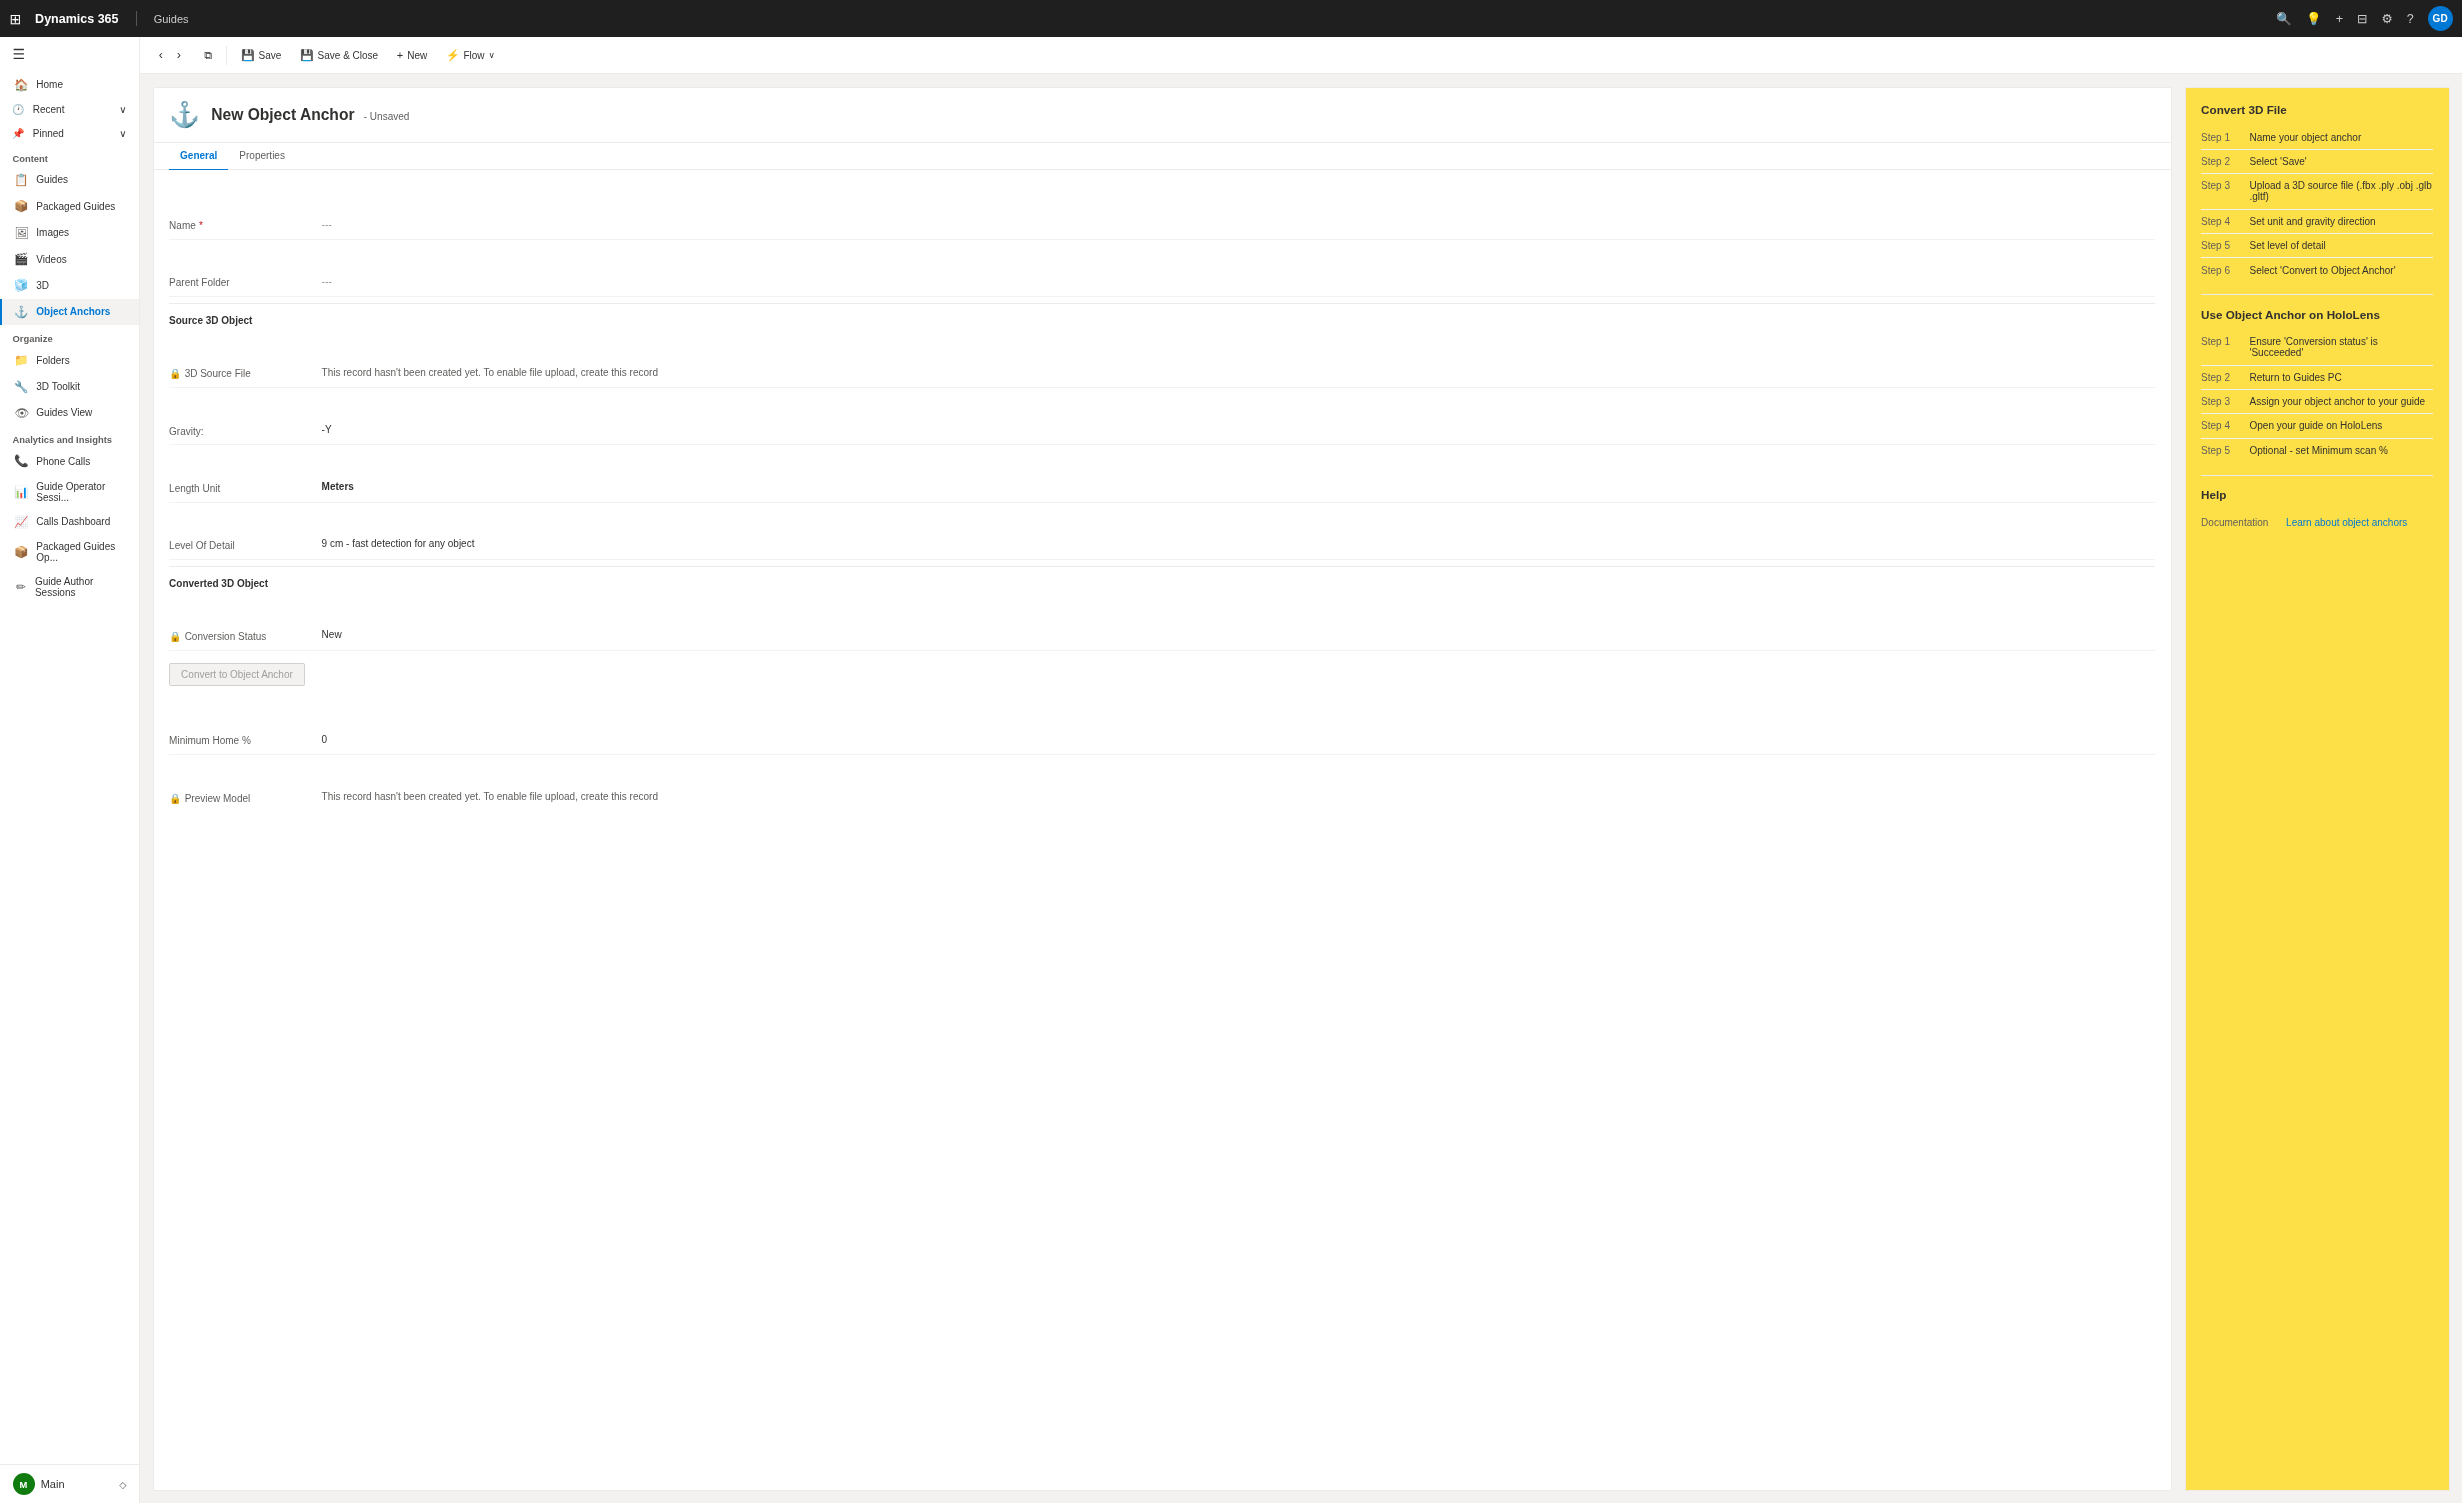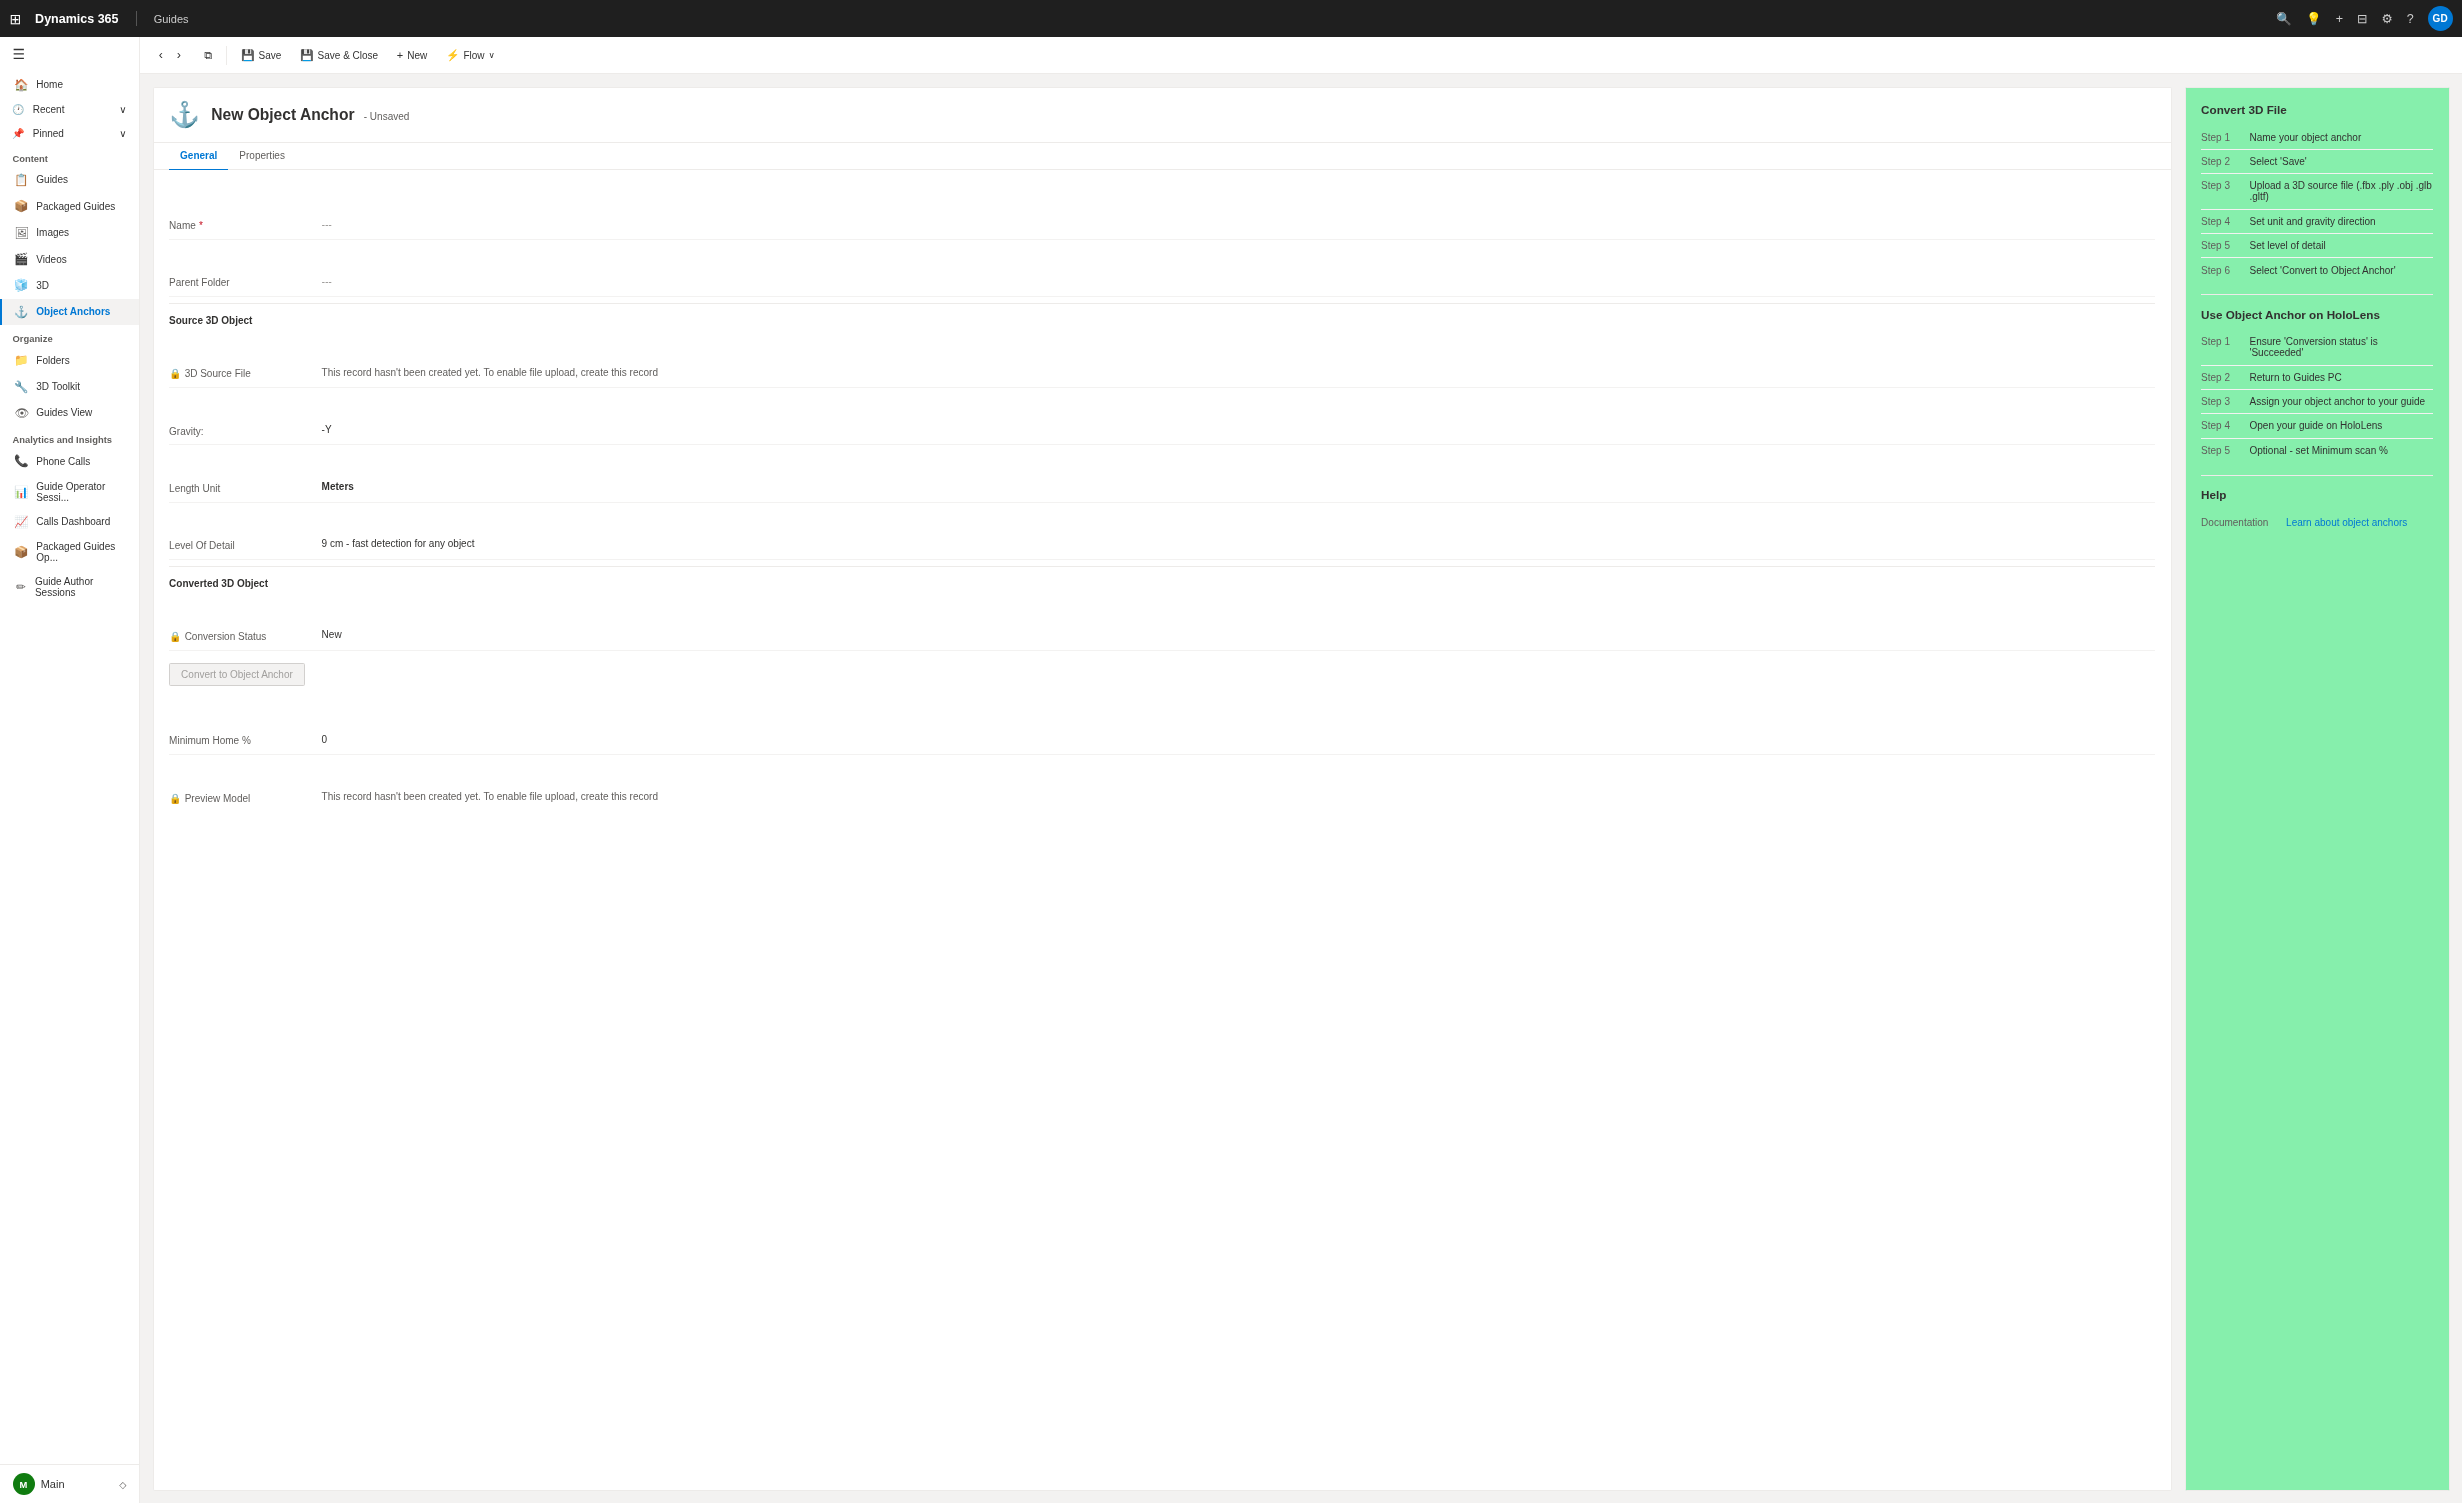--- a/index.html
+++ b/index.html
@@ -126,21 +126,21 @@
       color: #a19f9d;
       cursor: not-allowed;
       font-size: 10px;
       border-radius: 1.6px;
       margin: 6.2px 0;
     }
 
     
     .right-panel {
       width: 265px;
-      background: #86efac;
+      background: #fde047;
       border: 0.8px solid #edebe9;
       border-radius: 1.6px;
       padding: 15.6px;
       overflow-y: auto;
       flex-shrink: 0;
     }
     .right-panel-section-title { font-size: 11.7px; font-weight: 600; color: #323130; margin-bottom: 9.4px; }
     .step-row { display: flex; gap: 9.4px; padding: 6.2px 0; border-bottom: 0.8px solid #f3f2f1; font-size: 10px; }
     .step-row:last-child { border-bottom: none; }
     .step-label { color: #605e5c; width: 39px; flex-shrink: 0; }

